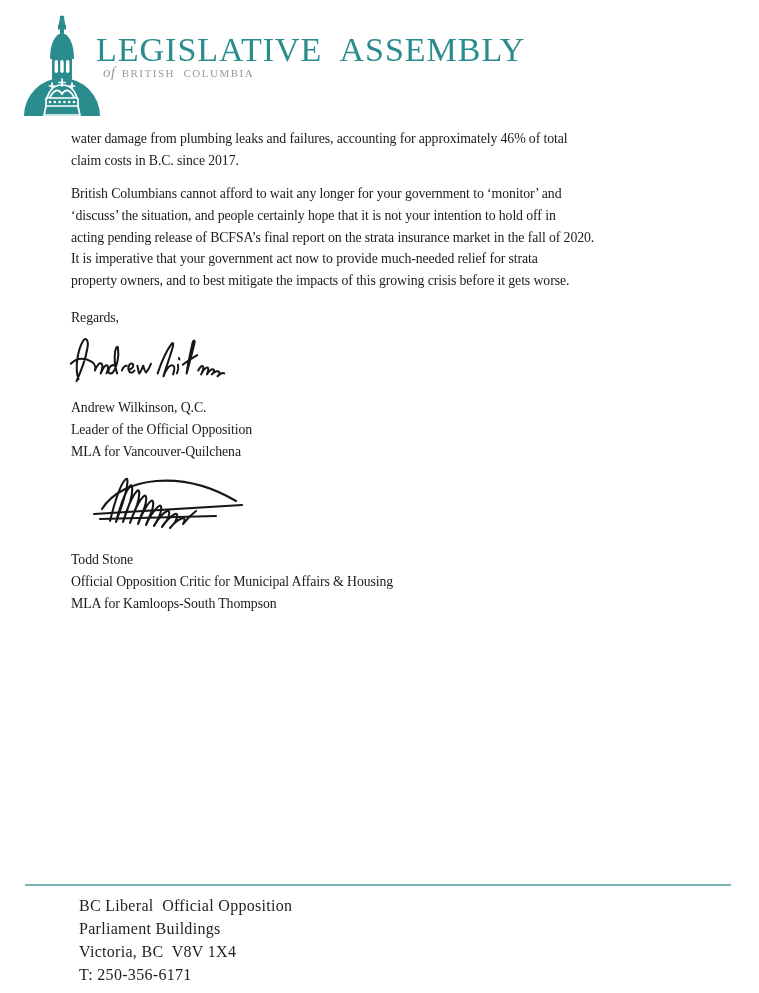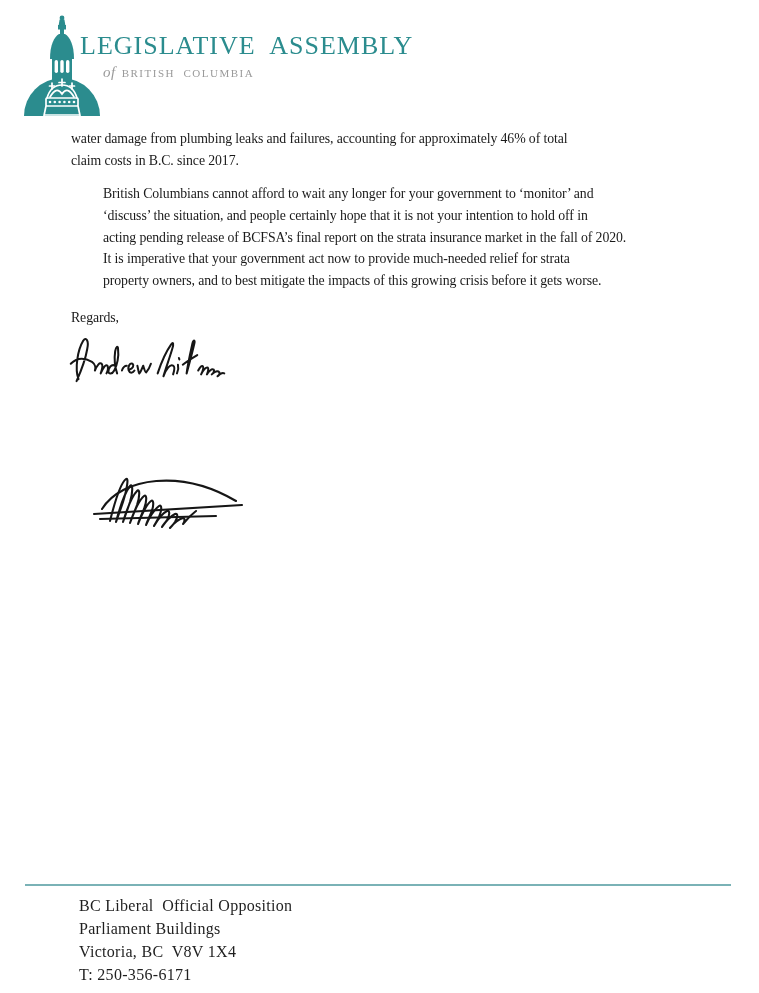--- a/index.html
+++ b/index.html
@@ -5,38 +5,38 @@
   * { margin:0; padding:0; box-sizing:border-box; }
   html,body { background:#ffffff; }
   body { font-family:"Liberation Sans", sans-serif; }
   .page {
     position:relative; width:759px; height:993px; margin:0 auto;
     background:#ffffff; overflow:hidden;
   }
   
   .logo { position:absolute; left:21px; top:15px; width:92px; height:101px; }
   .org-title {
-    position:absolute; left:80px; top:31px;
-    font-family:"Liberation Serif", serif; font-size:26px; letter-spacing:1px;
+    position:absolute; left:96px; top:31px;
+    font-family:"Liberation Serif", serif; font-size:34px; letter-spacing:1px;
     color:#2b8c8e; white-space:pre-wrap;
   }
   .org-subtitle {
     position:absolute; left:103px; top:63px;
     font-family:"Liberation Serif", serif; color:#9a9a9a; white-space:pre-wrap;
   }
   .org-subtitle .of { font-style:italic; font-size:15px; letter-spacing:0.5px; margin-right:6px; }
   .org-subtitle .region { font-size:11px; letter-spacing:1.5px; }
   
   .body-text {
     position:absolute; left:71px;
     font-size:13.8px; line-height:21.8px; color:#1a1a1a;
     letter-spacing:-0.1px; white-space:pre-wrap;font-family:Liberation Serif, serif;
   }
   .p1 { top:128px; }
-  .p2 { top:183px;margin-left:32px; }
+  .p2 { top:183px; }
   .closing { top:307px;text-align:center; }
   .sig { position:absolute; }
   .sig svg { display:block; width:100%; height:100%; }
   .sig path { fill:none; stroke:#161616; stroke-width:2.1; stroke-linecap:round; stroke-linejoin:round; }
   .sig-1 { left:66px; top:329px; width:164px; height:56px; }
   .sig-2 { left:90px; top:467px; width:158px; height:64px; }
   .block-1 { top:397px; }
   .block-2 { top:549px; }
   
   .footer-rule { position:absolute; left:25px; top:884px; width:706px; height:2px; background:#7ab2b6; }
@@ -108,29 +108,31 @@
                M63,42 C66,41 68,38 66,36 C63,35 61,39 62,43 C63,46 66,46 68,43
                M71,38 C72,42 72,45 73,46 C75,44 76,40 77,38 C78,41 79,45 80,45 C82,43 84,39 85,36"></path>
       <path d="M92,46 C96,34 101,23 106,16 C108,13 109,15 107,21 C104,31 100,42 98,49 C101,41 105,36 108,38 C110,39 109,44 108,47
                M113,37 C114,41 113,44 112,46 M114,30 L114.5,31.5
                M122,46 C125,35 128,24 130,15 C131,11 129,11 128,15 C126,24 123,37 122,46
                M118,37 C123,33 128,30 133,27
                M134,43 C136,39 138,37 139,39 C140,41 138,45 137,47 C139,43 142,39 144,40 C145,41 144,45 143,47 C145,44 148,41 150,42 C151,43 150,46 148,47 C150,45 153,43 155,44 C157,45 156,48 154,49 C156,47 159,45 161,46"></path>
     </svg>
   </div>
 
+  <p class="body-text block-1"><span>Andrew Wilkinson, Q.C.</span><br><span>Leader of the Official Opposition</span><br><span>MLA for Vancouver-Quilchena</span></p>
 
   <div class="sig sig-2">
     <svg viewBox="0 0 158 64" aria-hidden="true">
       <path d="M12,42 C32,10 92,2 146,34"></path>
       <path d="M20,54 C26,30 32,15 36,12 C39,10 37,22 33,35 C30,44 27,52 26,55 C30,40 36,24 40,19 C43,16 43,25 40,35 C37,44 34,52 33,55 C37,42 43,28 47,24 C50,21 50,29 47,38 C44,46 41,53 40,56 C44,44 50,32 54,29 C57,27 57,34 54,42 C51,49 49,54 48,57 C52,47 57,37 61,34 C64,32 64,39 61,46 C59,51 57,55 56,58 C60,49 65,42 69,39 C72,37 72,43 69,50 C67,54 65,57 64,59 C68,52 73,46 77,44 C80,43 80,48 77,53 C75,56 73,58 72,60 C76,54 81,49 85,47 C88,46 88,50 85,55 C83,58 81,60 80,61 C84,56 89,52 93,51 C95,51 95,54 93,57 C97,52 102,47 106,44"></path>
       <path d="M4,47 L152,38 M10,52 L126,49"></path>
     </svg>
   </div>
 
+  <p class="body-text block-2"><span>Todd Stone</span><br><span>Official Opposition Critic for Municipal Affairs &amp; Housing</span><br><span>MLA for Kamloops-South Thompson</span></p>
 
   <div class="footer-rule"></div>
   <div class="footer-text">BC Liberal  Official Opposition
 Parliament Buildings
 Victoria, BC  V8V 1X4
 T: 250-356-6171</div>
 
 </div>
 
 </body></html>

